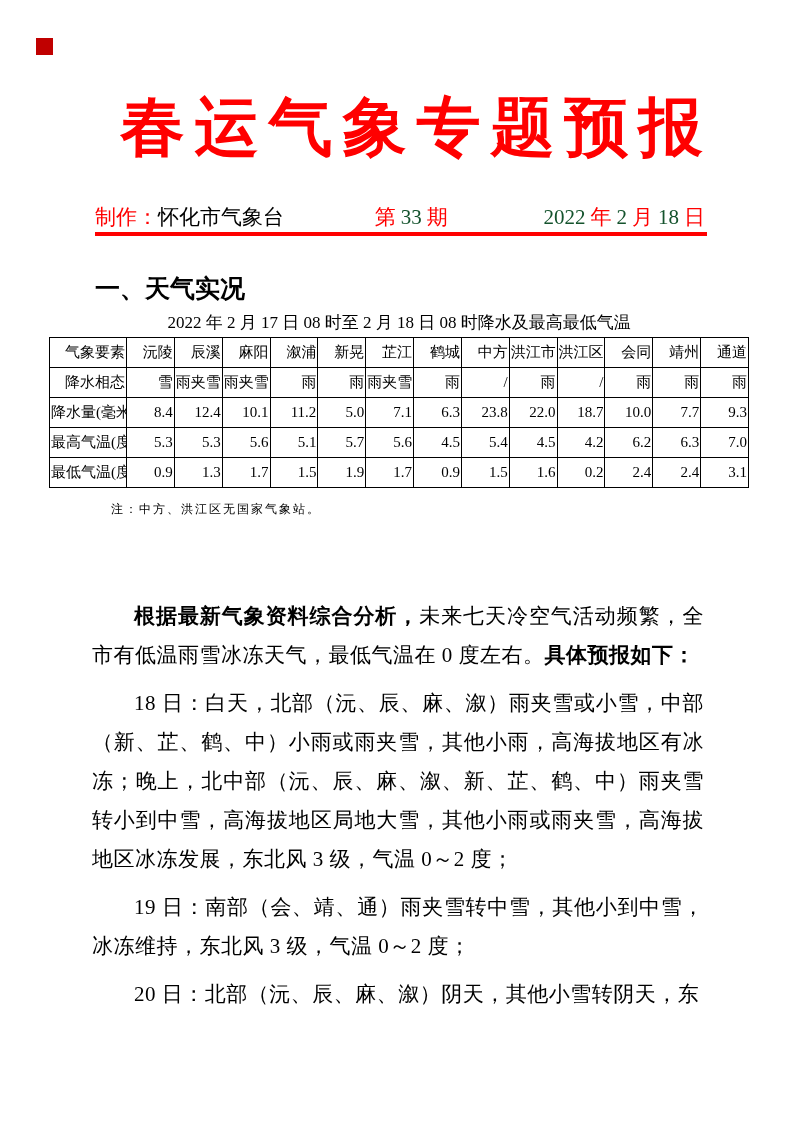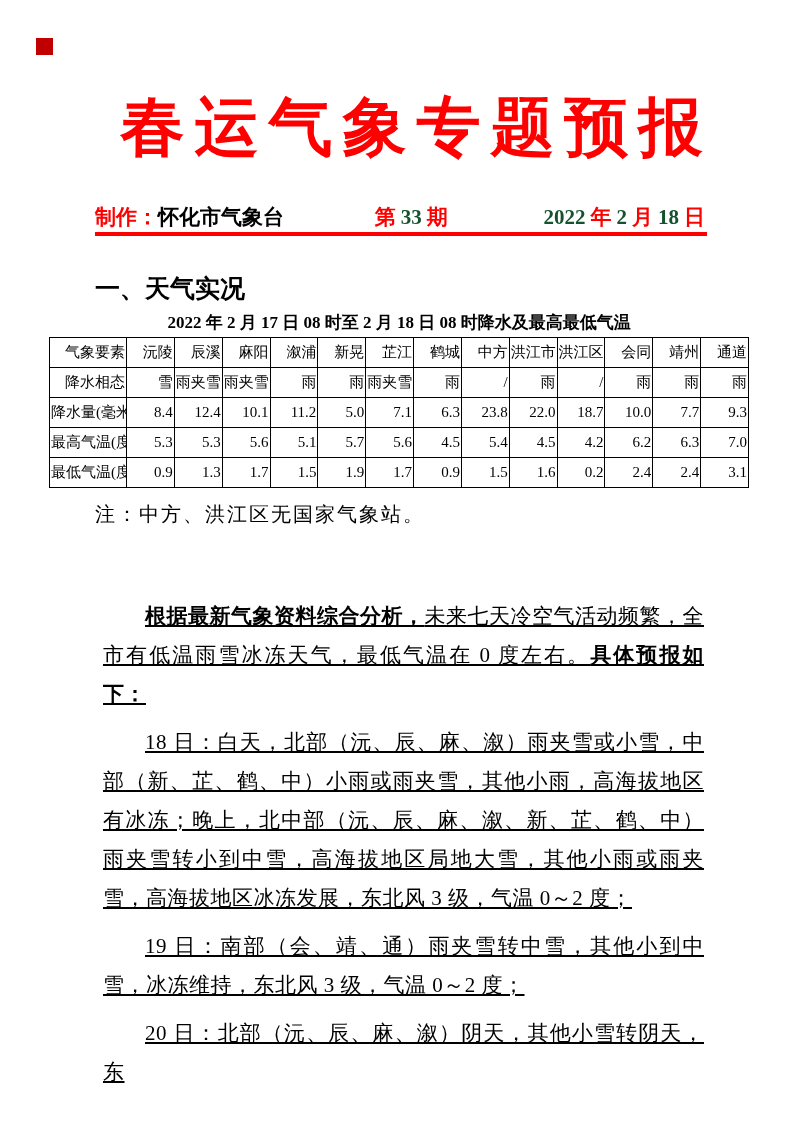--- a/index.html
+++ b/index.html
@@ -7,46 +7,46 @@
     position:relative;width:793px;height:1122px;background:#ffffff;
     font-family:"Liberation Serif","DejaVu Serif",serif;color:#000;overflow:hidden;padding-left:40px;
   }
   .corner-square{position:absolute;left:36px;top:38px;width:17px;height:17px;background:#c00000;}
   .doc-title{
     position:absolute;top:84px;left:0;width:100%;margin:0;text-align:center;
     color:#ff0000;font-size:64px;font-weight:bold;letter-spacing:10px;white-space:nowrap;
   }
   .meta-line{
     position:absolute;top:203px;left:95px;width:610px;display:flex;
-    justify-content:space-between;align-items:baseline;font-size:21px;font-weight:bold;white-space:nowrap;
+    justify-content:space-between;align-items:baseline;font-size:21px;font-weight:normal;white-space:nowrap;
   }
   .red{color:#ff0000;}
   .meta-num{color:#14532d;margin:0 5px;text-align:center;}
   .red-rule{position:absolute;top:232px;left:95px;width:612px;height:4px;background:#ff0000;}
   .sec-heading{position:absolute;left:95px;margin:0;font-size:25px;font-weight:bold;white-space:nowrap;}
   .sec1{top:272px;}
   .sec2{top:568px;}
   .table-title{
     position:absolute;top:311px;left:49px;width:700px;text-align:center;
-    font-weight:bold;font-size:17px;white-space:nowrap;
+    font-weight:normal;font-size:17px;white-space:nowrap;
   }
   table.weather{
     position:absolute;top:337px;left:49px;width:700px;border-collapse:collapse;
     table-layout:fixed;font-size:15px;text-align:right;
   }
   table.weather th,table.weather td{
     border:1px solid #000;height:29px;padding:0 1px;font-weight:normal;overflow:hidden;white-space:nowrap;
   }
   table.weather th:first-child,table.weather td:first-child{width:74px;}
-  .note{position:absolute;top:501px;left:95px;font-size:20px;letter-spacing:2px;}
+  .note{position:absolute;top:501px;left:111px;font-size:12px;letter-spacing:2px;}
   .body-text{
     position:absolute;top:597px;left:92px;width:612px;
     font-size:21px;line-height:39px;text-align:justify;letter-spacing:0.5px;
   }
-  .body-text p{margin:9px 0 0 11px;text-indent:2em;text-decoration:underline;}
+  .body-text p{margin:9px 0 0 0;text-indent:2em;}
   .body-text p:first-child{margin-top:0;}
   .body-text b{letter-spacing:0.5px;}
 </style>
 </head>
 <body>
 
 <div class="page">
 
   <div class="corner-square"></div>
 

